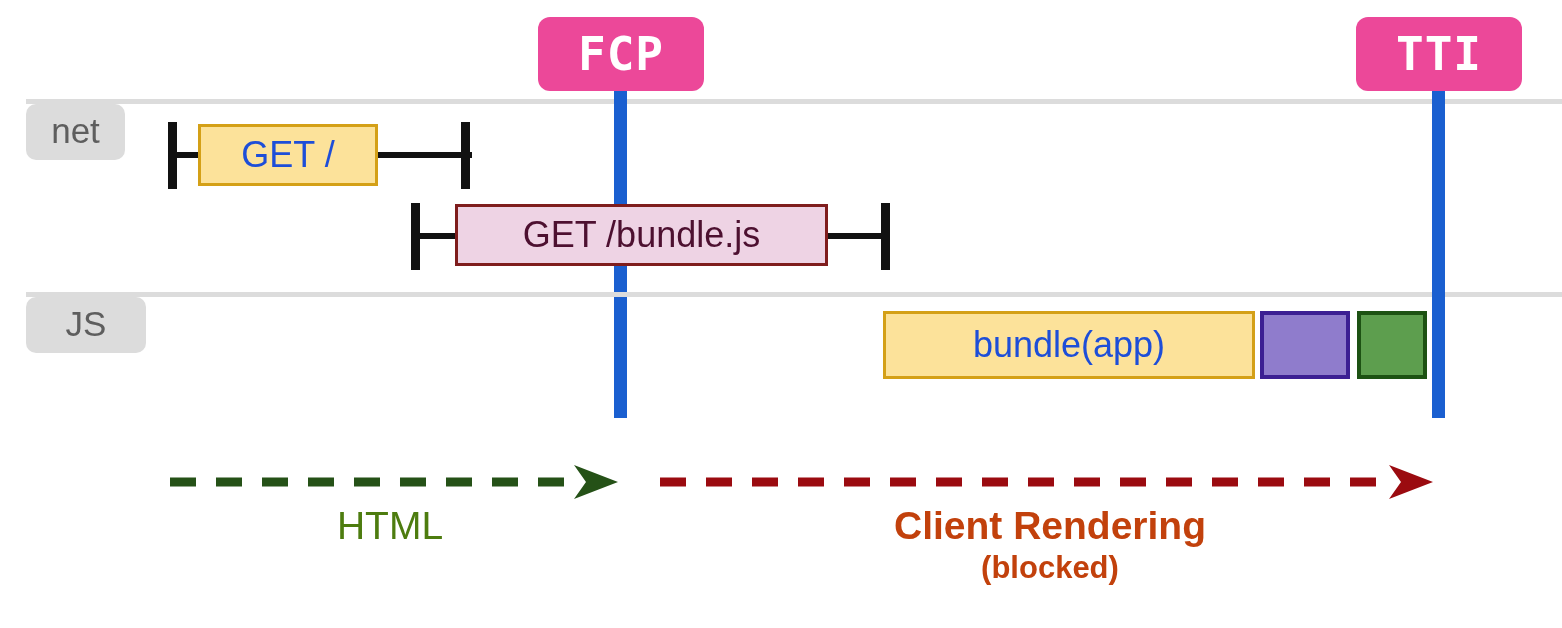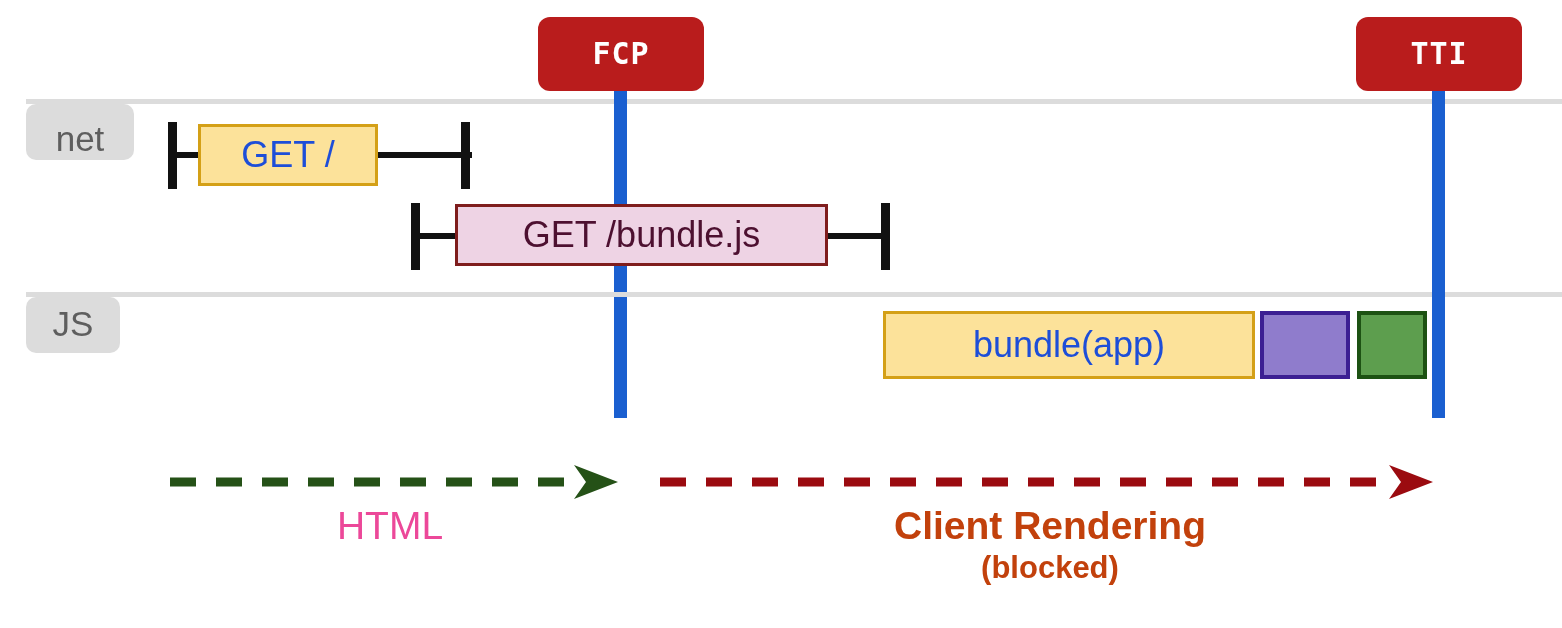--- a/index.html
+++ b/index.html
@@ -46,26 +46,26 @@
   .milestone-line {
     position: absolute;
     width: 13px;
     background: #1a5fd0;
   }
   .milestone-badge {
     position: absolute;
     display: flex;
     align-items: center;
     justify-content: center;
-    background: #b91c1c;
+    background: #ec4899;
     border-radius: 12px;
     color: #ffffff;
     font-family: "DejaVu Sans Mono", monospace;
     font-weight: bold;
-    font-size: 30px;
+    font-size: 46px;
     letter-spacing: 1px;
     line-height: 1;
     box-sizing: border-box;
   }
 
   
   .box {
     position: absolute;
     display: flex;
     align-items: center;
@@ -118,30 +118,30 @@
   }
   .phase-caption .caption-main {
     display: block;
     font-size: 39px;
   }
   .phase-caption .caption-sub {
     display: block;
     font-size: 31px;
     margin-top: 4px;
   }
-  .green-text { color: #ec4899; }
+  .green-text { color: #4d7c0f; }
   .red-text   { color: #c2410c; font-weight: bold; }
 </style>
 </head>
 <body>
 
 <div id="canvas">
 
   <div class="lane-rule" style="top:99px;"></div>
-  <div class="lane-tag" style="left:26px; top:104px; width:108px; height:56px;align-items:flex-end;">
+  <div class="lane-tag" style="left:26px; top:104px; width:99px; height:56px;">
     <span>net</span>
   </div>
 
   <div class="whisker-cap" style="left:168px; top:122px; height:67px;"></div>
   <div class="whisker-line" style="left:172px; top:152px; width:300px;"></div>
   <div class="whisker-cap" style="left:461px; top:122px; height:67px;"></div>
 
   <div class="box yellow" style="left:198px; top:124px; width:180px; height:62px;">
     <span>GET /</span>
   </div>
@@ -150,21 +150,21 @@
   <div class="whisker-line" style="left:415px; top:233px; width:471px;"></div>
   <div class="whisker-cap" style="left:881px; top:203px; height:67px;"></div>
 
   <div class="milestone-line" style="left:614px; top:88px; height:330px;"></div>
 
   <div class="box pink" style="left:455px; top:204px; width:373px; height:62px;">
     <span>GET /bundle.js</span>
   </div>
 
   <div class="lane-rule" style="top:292px;"></div>
-  <div class="lane-tag" style="left:26px; top:297px; width:94px; height:56px;">
+  <div class="lane-tag" style="left:26px; top:297px; width:120px; height:56px;">
     <span>JS</span>
   </div>
 
   <div class="box yellow" style="left:883px; top:311px; width:372px; height:68px;">
     <span>bundle(app)</span>
   </div>
   <div class="box purple" style="left:1260px; top:311px; width:90px; height:68px;"></div>
   <div class="box green" style="left:1357px; top:311px; width:70px; height:68px;"></div>
 
   <div class="milestone-line" style="left:1432px; top:88px; height:330px;"></div>

